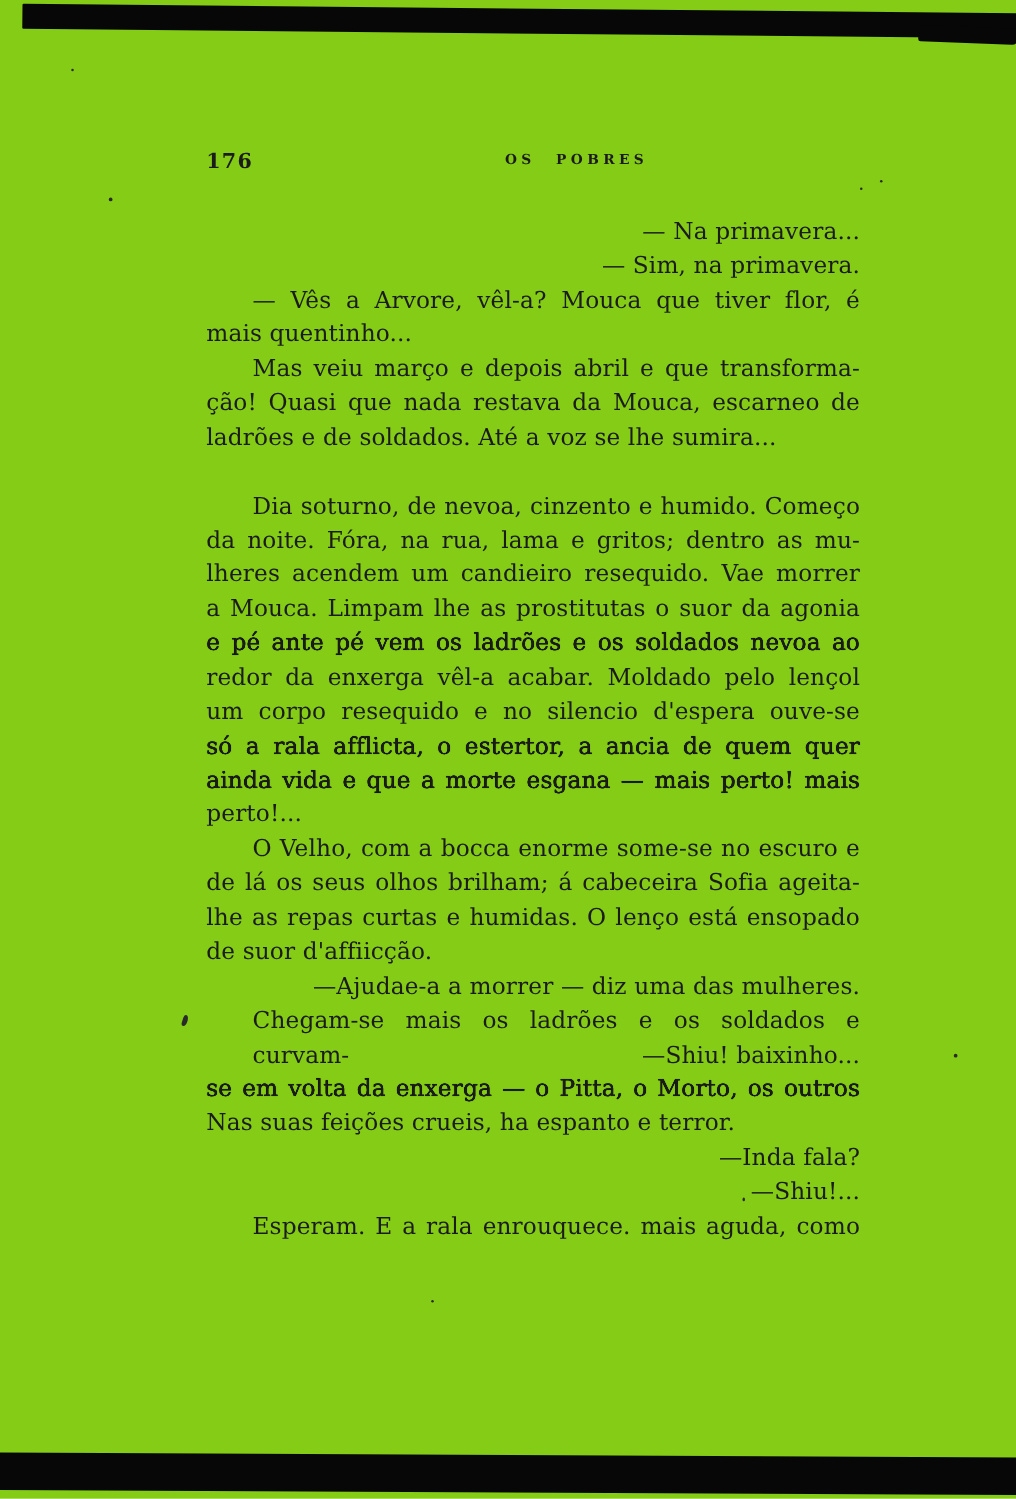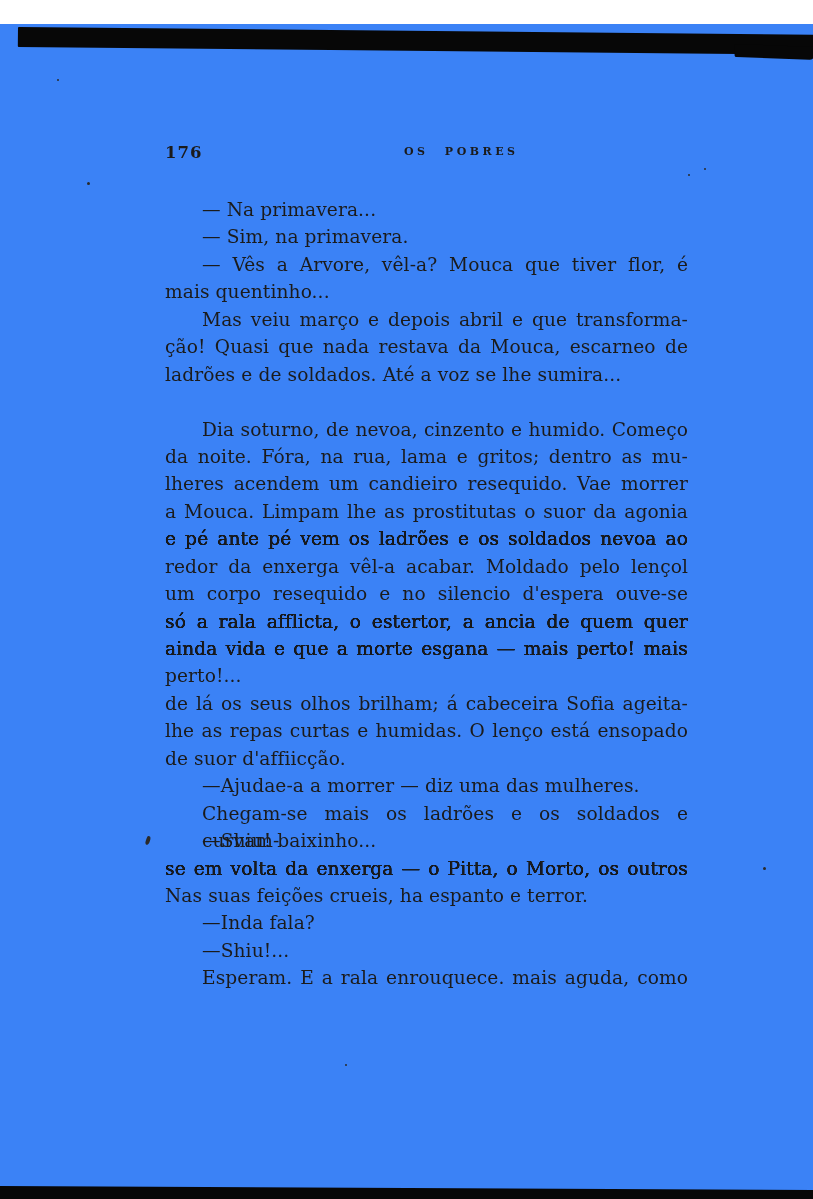--- a/index.html
+++ b/index.html
@@ -6,23 +6,22 @@
   html,body{margin:0;padding:0;}
   body{
     width:813px;height:1199px;
     background:#ffffff;
     font-family:"DejaVu Serif","Liberation Serif",serif;
     position:relative;
     overflow:hidden;
   }
   .page{
     position:absolute;inset:0;
-    background:#3b82f6;
+    background:#84cc16;
     color:#1b1b1b;
-    margin-top:24px;
   }
   
   .bar-top{
     position:absolute;left:18px;top:3px;width:800px;height:20px;
     background:#070707;transform:rotate(0.55deg);transform-origin:left top;
     border-radius:1px;
   }
   .bar-top-tail{
     position:absolute;left:735px;top:20px;width:80px;height:13px;
     background:#070707;transform:rotate(2.2deg);transform-origin:left top;
@@ -46,21 +45,21 @@
   .textblock{
     position:absolute;left:165px;top:172px;width:523px;
   }
   .line{
     height:27.45px;line-height:27.45px;
     font-size:18.6px;
     letter-spacing:0.1px;
     white-space:normal;
     overflow:visible;
   }
-  .line.ind{padding-left:37px;}
+  .line.ind{padding-left:37px;text-align:right;}
   .line.just{text-align:justify;text-align-last:justify;}
   .line.bold{text-shadow:0 0 0.55px #000, 0 0 0.3px #000;}
   .line.gap{height:27.45px;}
   
   .speck{position:absolute;background:#2a2a2a;border-radius:50%;}
   .speck.comma{border-radius:40% 60% 60% 40%;transform:rotate(18deg);}
 </style>
 </head>
 <body>
 
@@ -85,20 +84,21 @@
       <div class="line ind just">Dia soturno, de nevoa, cinzento e humido. Começo</div>
       <div class="line just">da noite. Fóra, na rua, lama e gritos; dentro as mu-</div>
       <div class="line just">lheres acendem um candieiro resequido. Vae morrer</div>
       <div class="line just">a Mouca. Limpam lhe as prostitutas o suor da agonia</div>
       <div class="line just bold">e pé ante pé vem os ladrões e os soldados nevoa ao</div>
       <div class="line just">redor da enxerga vêl-a acabar. Moldado pelo lençol</div>
       <div class="line just">um corpo resequido e no silencio d'espera ouve-se</div>
       <div class="line just bold">só a rala afflicta, o estertor, a ancia de quem quer</div>
       <div class="line just bold">ainda vida e que a morte esgana — mais perto! mais</div>
       <div class="line">perto!...</div>
+      <div class="line ind just">O Velho, com a bocca enorme some-se no escuro e</div>
       <div class="line just">de lá os seus olhos brilham; á cabeceira Sofia ageita-</div>
       <div class="line just">lhe as repas curtas e humidas. O lenço está ensopado</div>
       <div class="line">de suor d'affiicção.</div>
       <div class="line ind">—Ajudae-a a morrer — diz uma das mulheres.</div>
       <div class="line ind just">Chegam-se mais os ladrões e os soldados e curvam-</div>
       <div class="line ind">—Shiu! baixinho...</div>
       <div class="line just bold">se em volta da enxerga — o Pitta, o Morto, os outros</div>
       <div class="line">Nas suas feições crueis, ha espanto e terror.</div>
       <div class="line ind">—Inda fala?</div>
       <div class="line ind">—Shiu!...</div>

